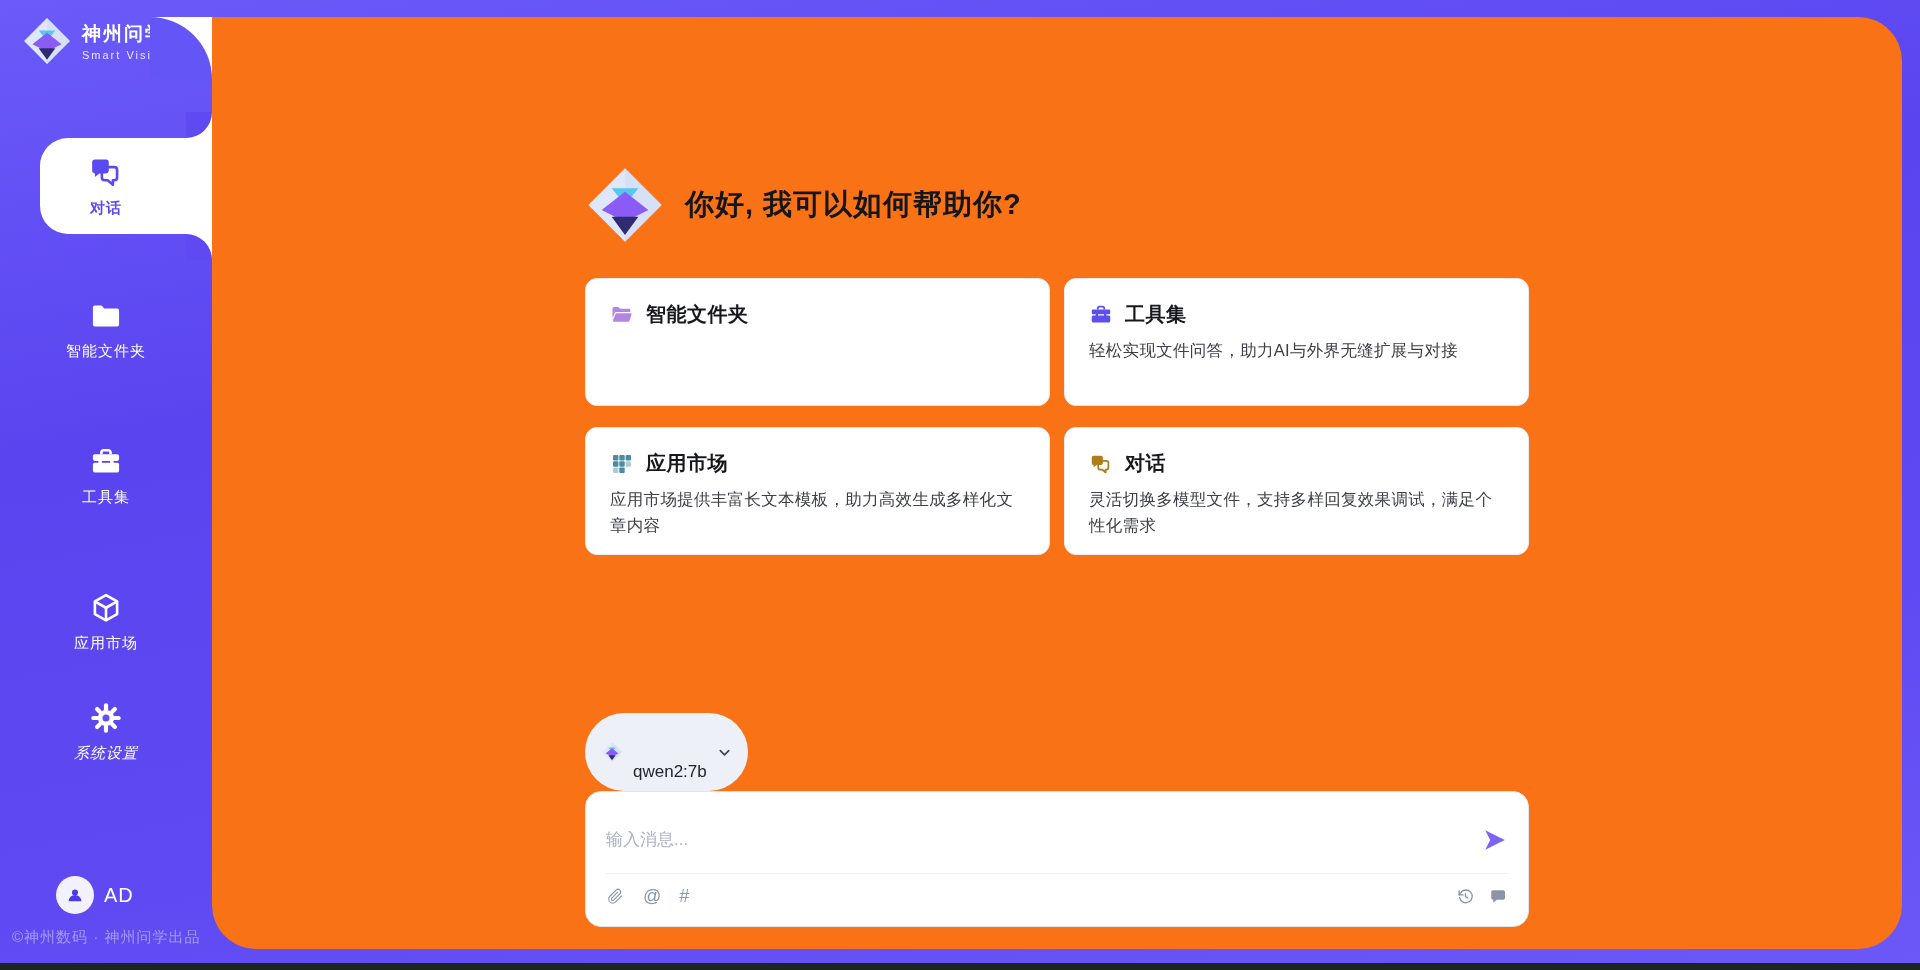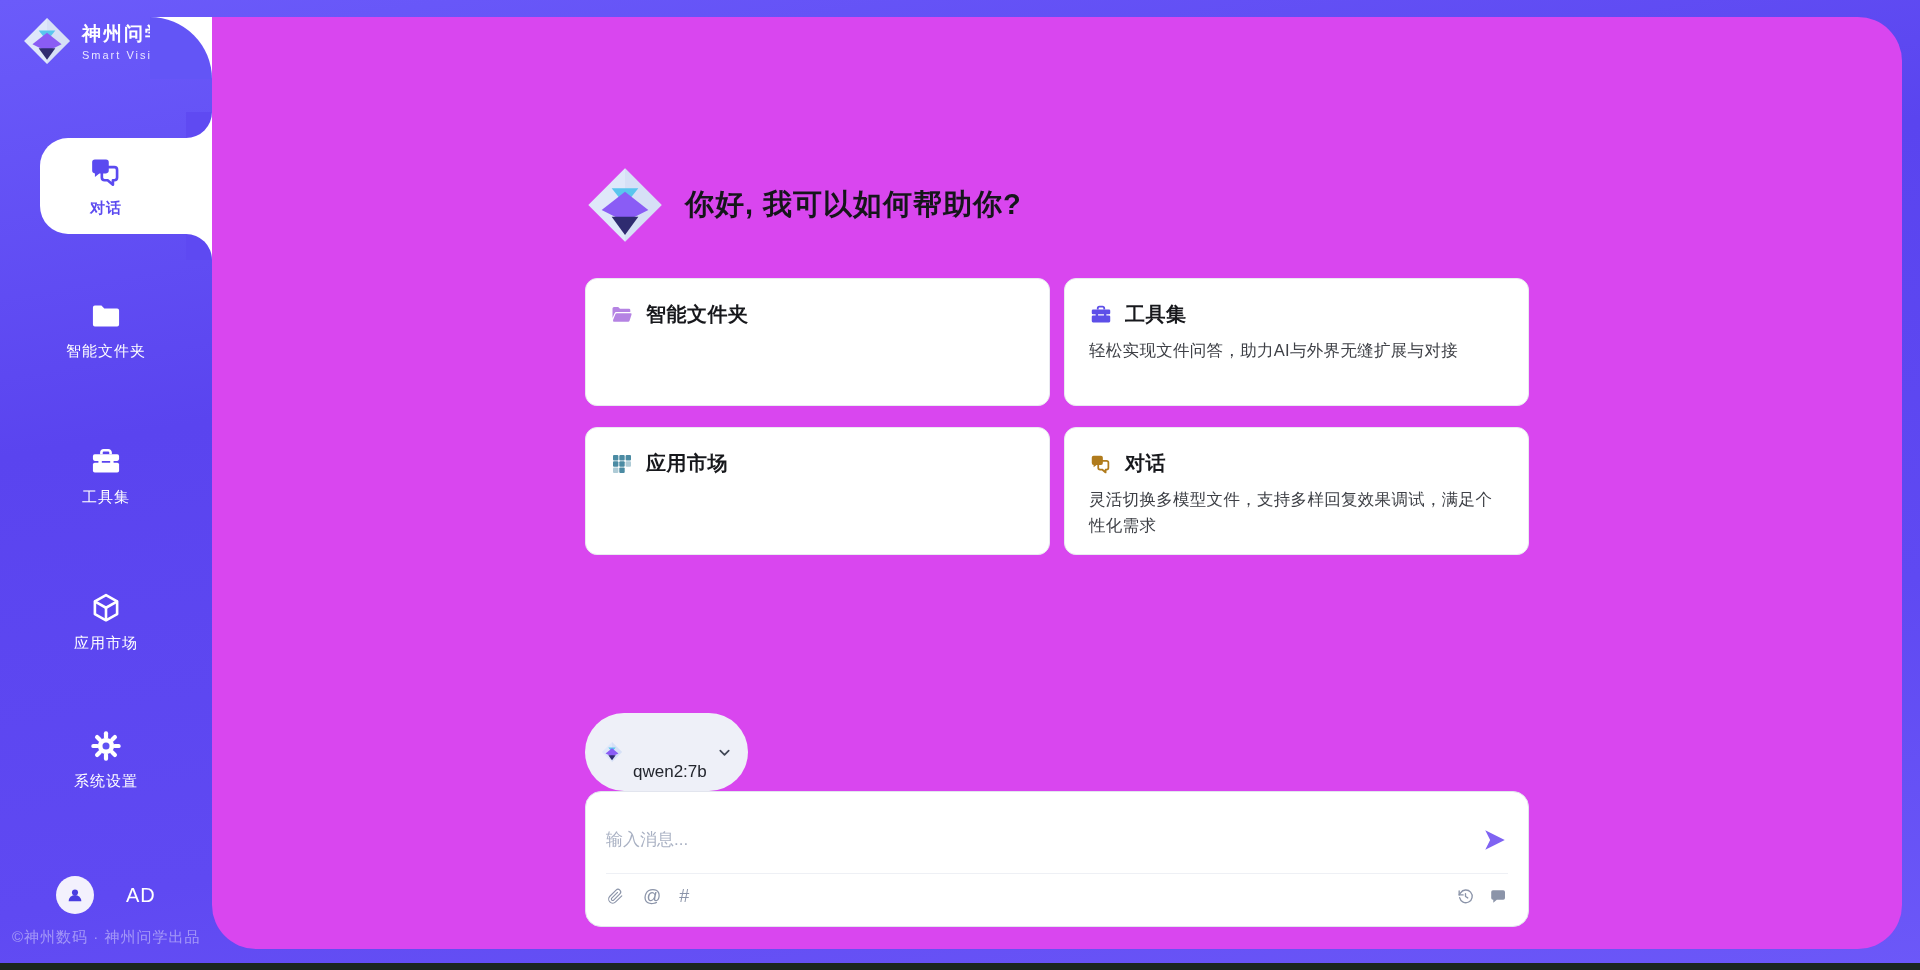--- a/index.html
+++ b/index.html
@@ -33,30 +33,30 @@
   .fillet-bottom::after { content:""; display:block; width:100%; height:100%;
     background:#5e49f2; border-top-right-radius:100%; }
   .swoosh { left:150px; top:17px; width:62px; height:62px; }
   .swoosh::after { content:""; display:block; width:100%; height:100%;
     background:#6355f6; border-top-right-radius:100%; }
 
   .nav-item.active { color:#5b4af0; }
   .nav-item.active .nav-icon { color:#5b4af0; }
   .nav-item.active .label { font-weight:700; }
 
-  .user { position:absolute; left:56px; top:876px; display:flex; align-items:center; gap:32px; cursor:pointer; }
+  .user { position:absolute; left:56px; top:876px; display:flex; align-items:center; gap:10px; cursor:pointer; }
   .avatar { width:38px; height:38px; border-radius:50%; background:#f3f1fd;
     display:flex; align-items:center; justify-content:center; }
   .avatar svg { width:22px; height:22px; color:#4a3ee0; }
   .user .initials { color:#fff; font-size:20px; letter-spacing:1px; }
   .copyright { position:absolute; left:12px; top:928px; color:rgba(255,255,255,0.42); font-size:15px; letter-spacing:1px; }
 
   
   .panel { position:absolute; left:212px; top:17px; right:18px; bottom:21px;
-    background:#d946ef; border-radius:0 44px 44px 44px; overflow:hidden; }
+    background:#f97316; border-radius:0 44px 44px 44px; overflow:hidden; }
   .col { width:944px; margin:0 auto; padding-top:148px; }
 
   .welcome { display:flex; align-items:center; gap:20px; height:80px; }
   .welcome h1 { font-size:29px; font-weight:700; color:#15161a; letter-spacing:1px; }
 
   .cards { margin-top:33px; display:grid; grid-template-columns:1fr 1fr; gap:21px 14px; }
   .card { border:1px solid #e9eaf0; border-radius:12px; background:#fff;
     height:128px; padding:22px 24px; cursor:pointer; }
   .card-head { display:flex; align-items:center; gap:12px; }
   .card-icon { width:24px; height:24px; flex:0 0 24px; }
@@ -149,21 +149,21 @@
     <span class="nav-icon">
       <svg viewBox="0 0 26 26" width="100%" height="100%" fill="none" stroke="currentColor" stroke-width="2" stroke-linejoin="round">
         <path d="M13 3.2l8.5 4.8v9.6L13 22.4l-8.5-4.8V8z"></path>
         <path d="M4.7 8.1L13 12.8l8.3-4.7" stroke-linecap="round"></path>
         <path d="M13 12.8V22" stroke-linecap="round"></path>
       </svg>
     </span>
     <span class="label">应用市场</span>
   </div>
 
-  <div class="nav-item" style="top:712px;">
+  <div class="nav-item" style="top:684px;font-style:italic;">
     <span class="nav-icon">
       <svg viewBox="0 0 26 26" width="100%" height="100%" fill="currentColor">
         <g>
           <rect x="11.4" y="1.8" width="3.2" height="6" rx="1.5"></rect>
           <rect x="11.4" y="1.8" width="3.2" height="6" rx="1.5" transform="rotate(45 13 13)"></rect>
           <rect x="11.4" y="1.8" width="3.2" height="6" rx="1.5" transform="rotate(90 13 13)"></rect>
           <rect x="11.4" y="1.8" width="3.2" height="6" rx="1.5" transform="rotate(135 13 13)"></rect>
           <rect x="11.4" y="1.8" width="3.2" height="6" rx="1.5" transform="rotate(180 13 13)"></rect>
           <rect x="11.4" y="1.8" width="3.2" height="6" rx="1.5" transform="rotate(225 13 13)"></rect>
           <rect x="11.4" y="1.8" width="3.2" height="6" rx="1.5" transform="rotate(270 13 13)"></rect>
@@ -244,20 +244,21 @@
               <rect x="15.6" y="3" width="5.4" height="5.4" rx="1"></rect>
               <rect x="3" y="9.3" width="5.4" height="5.4" rx="1"></rect>
               <rect x="9.3" y="9.3" width="5.4" height="5.4" rx="1"></rect>
               <rect x="15.6" y="9.3" width="5.4" height="5.4" rx="1" opacity="0.45"></rect>
               <rect x="3" y="15.6" width="5.4" height="5.4" rx="1" opacity="0.45"></rect>
               <rect x="9.3" y="15.6" width="5.4" height="5.4" rx="1"></rect>
             </svg>
           </span>
           <span class="card-title">应用市场</span>
         </div>
+        <div class="card-desc">应用市场提供丰富长文本模板，助力高效生成多样化文章内容</div>
       </div>
 
       <div class="card">
         <div class="card-head">
           <span class="card-icon" style="color: rgb(176, 123, 28);">
             <svg viewBox="0 0 26 26" width="100%" height="100%">
               <path d="M10 9.5h9a2 2 0 0 1 2 2v5.5a2 2 0 0 1-2 2h-1v3.2l-3.8-3.2H12a2 2 0 0 1-2-2z" fill="none" stroke="currentColor" stroke-width="1.9" stroke-linejoin="round"></path>
               <path d="M3 6a2 2 0 0 1 2-2h8a2 2 0 0 1 2 2v6a2 2 0 0 1-2 2H8.2L5 16.6V14a2 2 0 0 1-2-2z" fill="currentColor"></path>
             </svg>
           </span>

